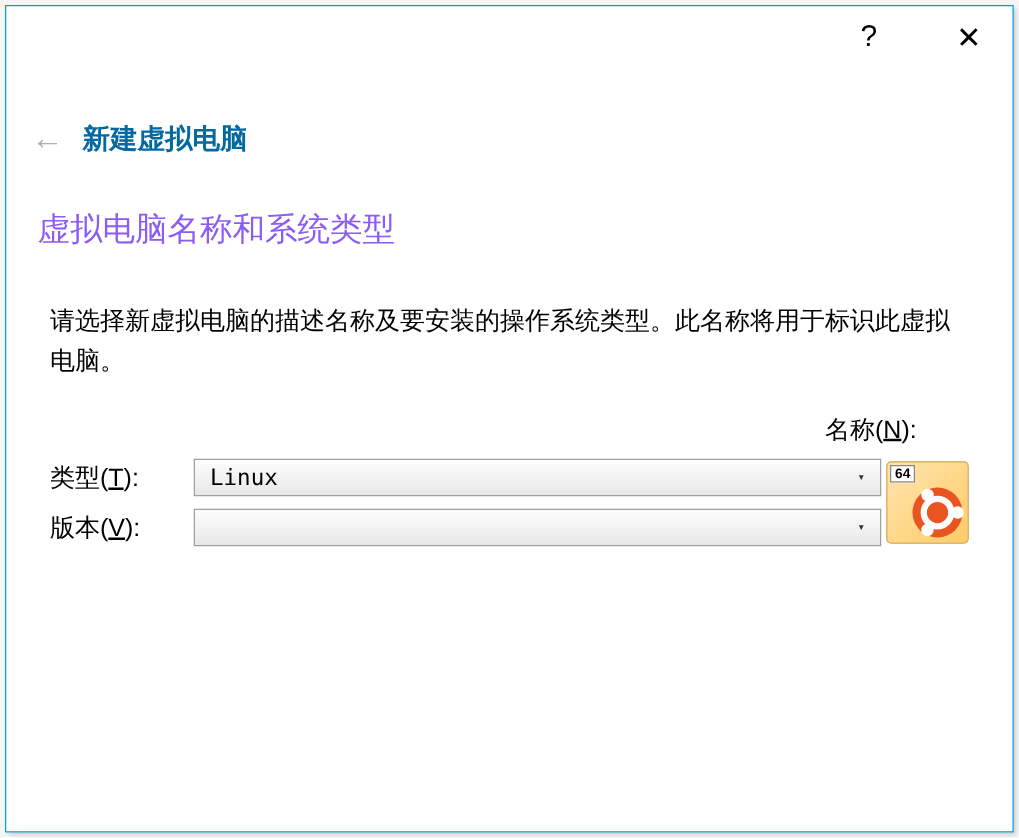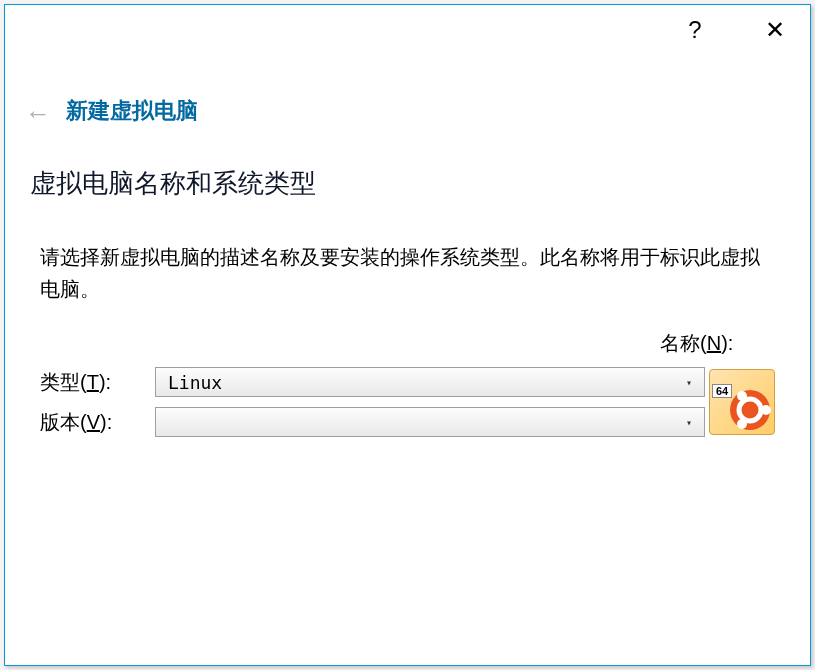--- a/index.html
+++ b/index.html
@@ -59,21 +59,21 @@
       font-weight: bold;
       cursor: pointer;
     }
     .header-title {
       font-size: 22px;
       font-weight: bold;
       color: #0369a1;
     }
     .section-title {
       font-size: 26px;
-      color: #0f172a;
+      color: #8b5cf6;
       margin-bottom: 40px;
       margin-left: 5px;
     }
     .description {
       font-size: 20px;
       color: #000;
       line-height: 1.6;
       margin: 0 15px 25px 15px;
     }
     .form-area {
@@ -172,21 +172,21 @@
       height: 66px;
       background: linear-gradient(135deg, #ffe4b0, #ffcc66);
       border: 1px solid #d0a040;
       border-radius: 4px;
       position: relative;
       margin-top: 2px;
       overflow: hidden;
     }
     .os-icon .badge64 {
       position: absolute;
-      top: 14px;
+      top: 2px;
       left: 2px;
       background: #fff;
       border: 1px solid #888;
       font-size: 11px;
       font-weight: bold;
       padding: 0 3px;
       font-family: Arial, sans-serif;
     }
     .os-icon svg {
       position: absolute;

